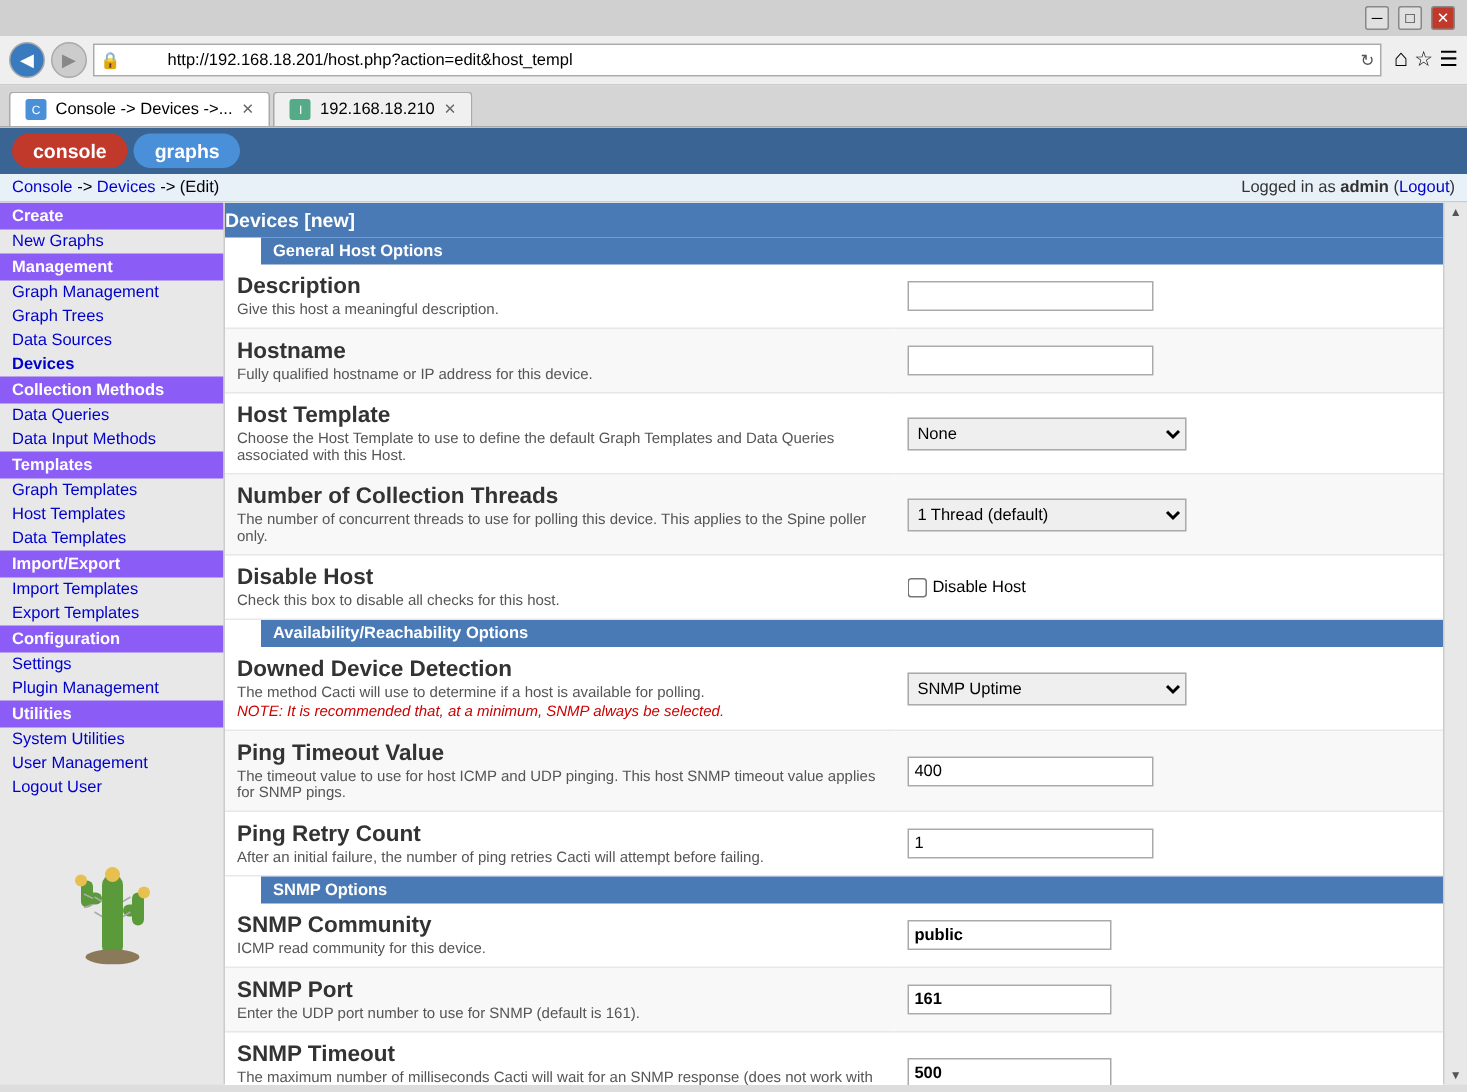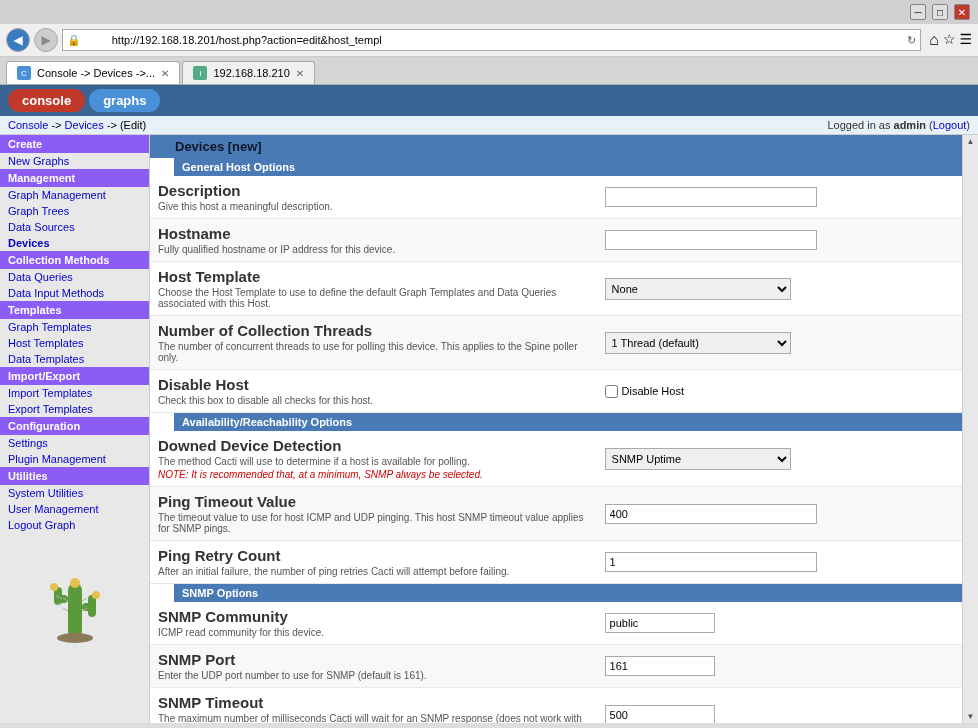--- a/index.html
+++ b/index.html
@@ -45,38 +45,38 @@
     
     .sidebar { width: 150px; min-width: 150px; background: #e8e8e8; border-right: 1px solid #ccc; overflow-y: auto; }
     .sidebar-section-header { background: #8b5cf6; color: white; padding: 3px 8px; font-size: 11px; font-weight: bold; }
     .sidebar-item { padding: 2px 8px; font-size: 11px; cursor: pointer; color: #0000cc; text-decoration: none; display: block; }
     .sidebar-cactus { text-align: center; padding: 10px; margin-top: 10px; }
 
     
     .content-area { flex: 1; overflow-y: auto; background: white; }
 
     
-    .page-title { background: #4a7ab5; color: #0f172a; padding: 4px 25px; font-size: 13px; font-weight: bold; }
+    .page-title { background: #4a7ab5; color: #ffffff; padding: 4px 0; font-size: 13px; font-weight: bold; }
 
     
     .section-header { background: #4a7ab5; color: white; padding: 3px 8px; font-size: 11px; font-weight: bold; margin-bottom: 0; margin-left: 24px; }
 
     
     .form-table { width: 100%; border-collapse: collapse; }
     .form-table tr { border-bottom: 1px solid #e8e8e8; }
     .form-table tr:nth-child(even) { background: #f8f8f8; }
     .form-label-cell { width: 55%; padding: 6px 8px; vertical-align: top; }
     .form-field-label { font-weight: bold; font-size: 15px; color: #333; }
     .form-field-desc { font-size: 10px; color: #555; margin-top: 2px; }
     .form-field-note { font-size: 10px; color: #c00; font-style: italic; margin-top: 2px; }
     .form-input-cell { width: 45%; padding: 6px 8px; vertical-align: middle; }
-    .form-input { width: 212px; height: 20px; border: 1px solid #aaa; padding: 1px 4px; font-size: 11px; }
+    .form-input { width: 164px; height: 20px; border: 1px solid #aaa; padding: 1px 4px; font-size: 11px; }
     .form-select { width: 186px; height: 22px; border: 1px solid #aaa; padding: 1px 2px; font-size: 11px; }
     .checkbox-label { font-size: 11px; display: flex; align-items: center; gap: 4px; }
-    .snmp-section .form-input { width: 110px; }
+    .snmp-section .form-input { width: 136px; font-weight: bold; }
     .scrollbar-right { width: 16px; background: #e8e8e8; border-left: 1px solid #ccc; display: flex; flex-direction: column; align-items: center; }
     .scroll-arrow { padding: 2px; cursor: pointer; font-size: 8px; color: #555; }
   </style>
 </head>
 <body>
 
 <div class="browser-chrome">
   <div class="browser-titlebar">
     <div class="browser-btn min">─</div>
     <div class="browser-btn max">□</div>
@@ -155,21 +155,21 @@
       <a class="sidebar-item">Import Templates</a>
       <a class="sidebar-item">Export Templates</a>
 
       <div class="sidebar-section-header">Configuration</div>
       <a class="sidebar-item">Settings</a>
       <a class="sidebar-item">Plugin Management</a>
 
       <div class="sidebar-section-header">Utilities</div>
       <a class="sidebar-item">System Utilities</a>
       <a class="sidebar-item">User Management</a>
-      <a class="sidebar-item">Logout Graph</a>
+      <a class="sidebar-item">Logout User</a>
 
       <div class="sidebar-cactus">
         <svg width="70" height="90" viewBox="0 0 70 90">
 
           <rect x="28" y="30" width="14" height="55" rx="7" fill="#5a9a3a"></rect>
 
           <rect x="14" y="42" width="14" height="8" rx="4" fill="#5a9a3a"></rect>
           <rect x="14" y="34" width="8" height="18" rx="4" fill="#5a9a3a"></rect>
 
           <rect x="42" y="50" width="14" height="8" rx="4" fill="#5a9a3a"></rect>

